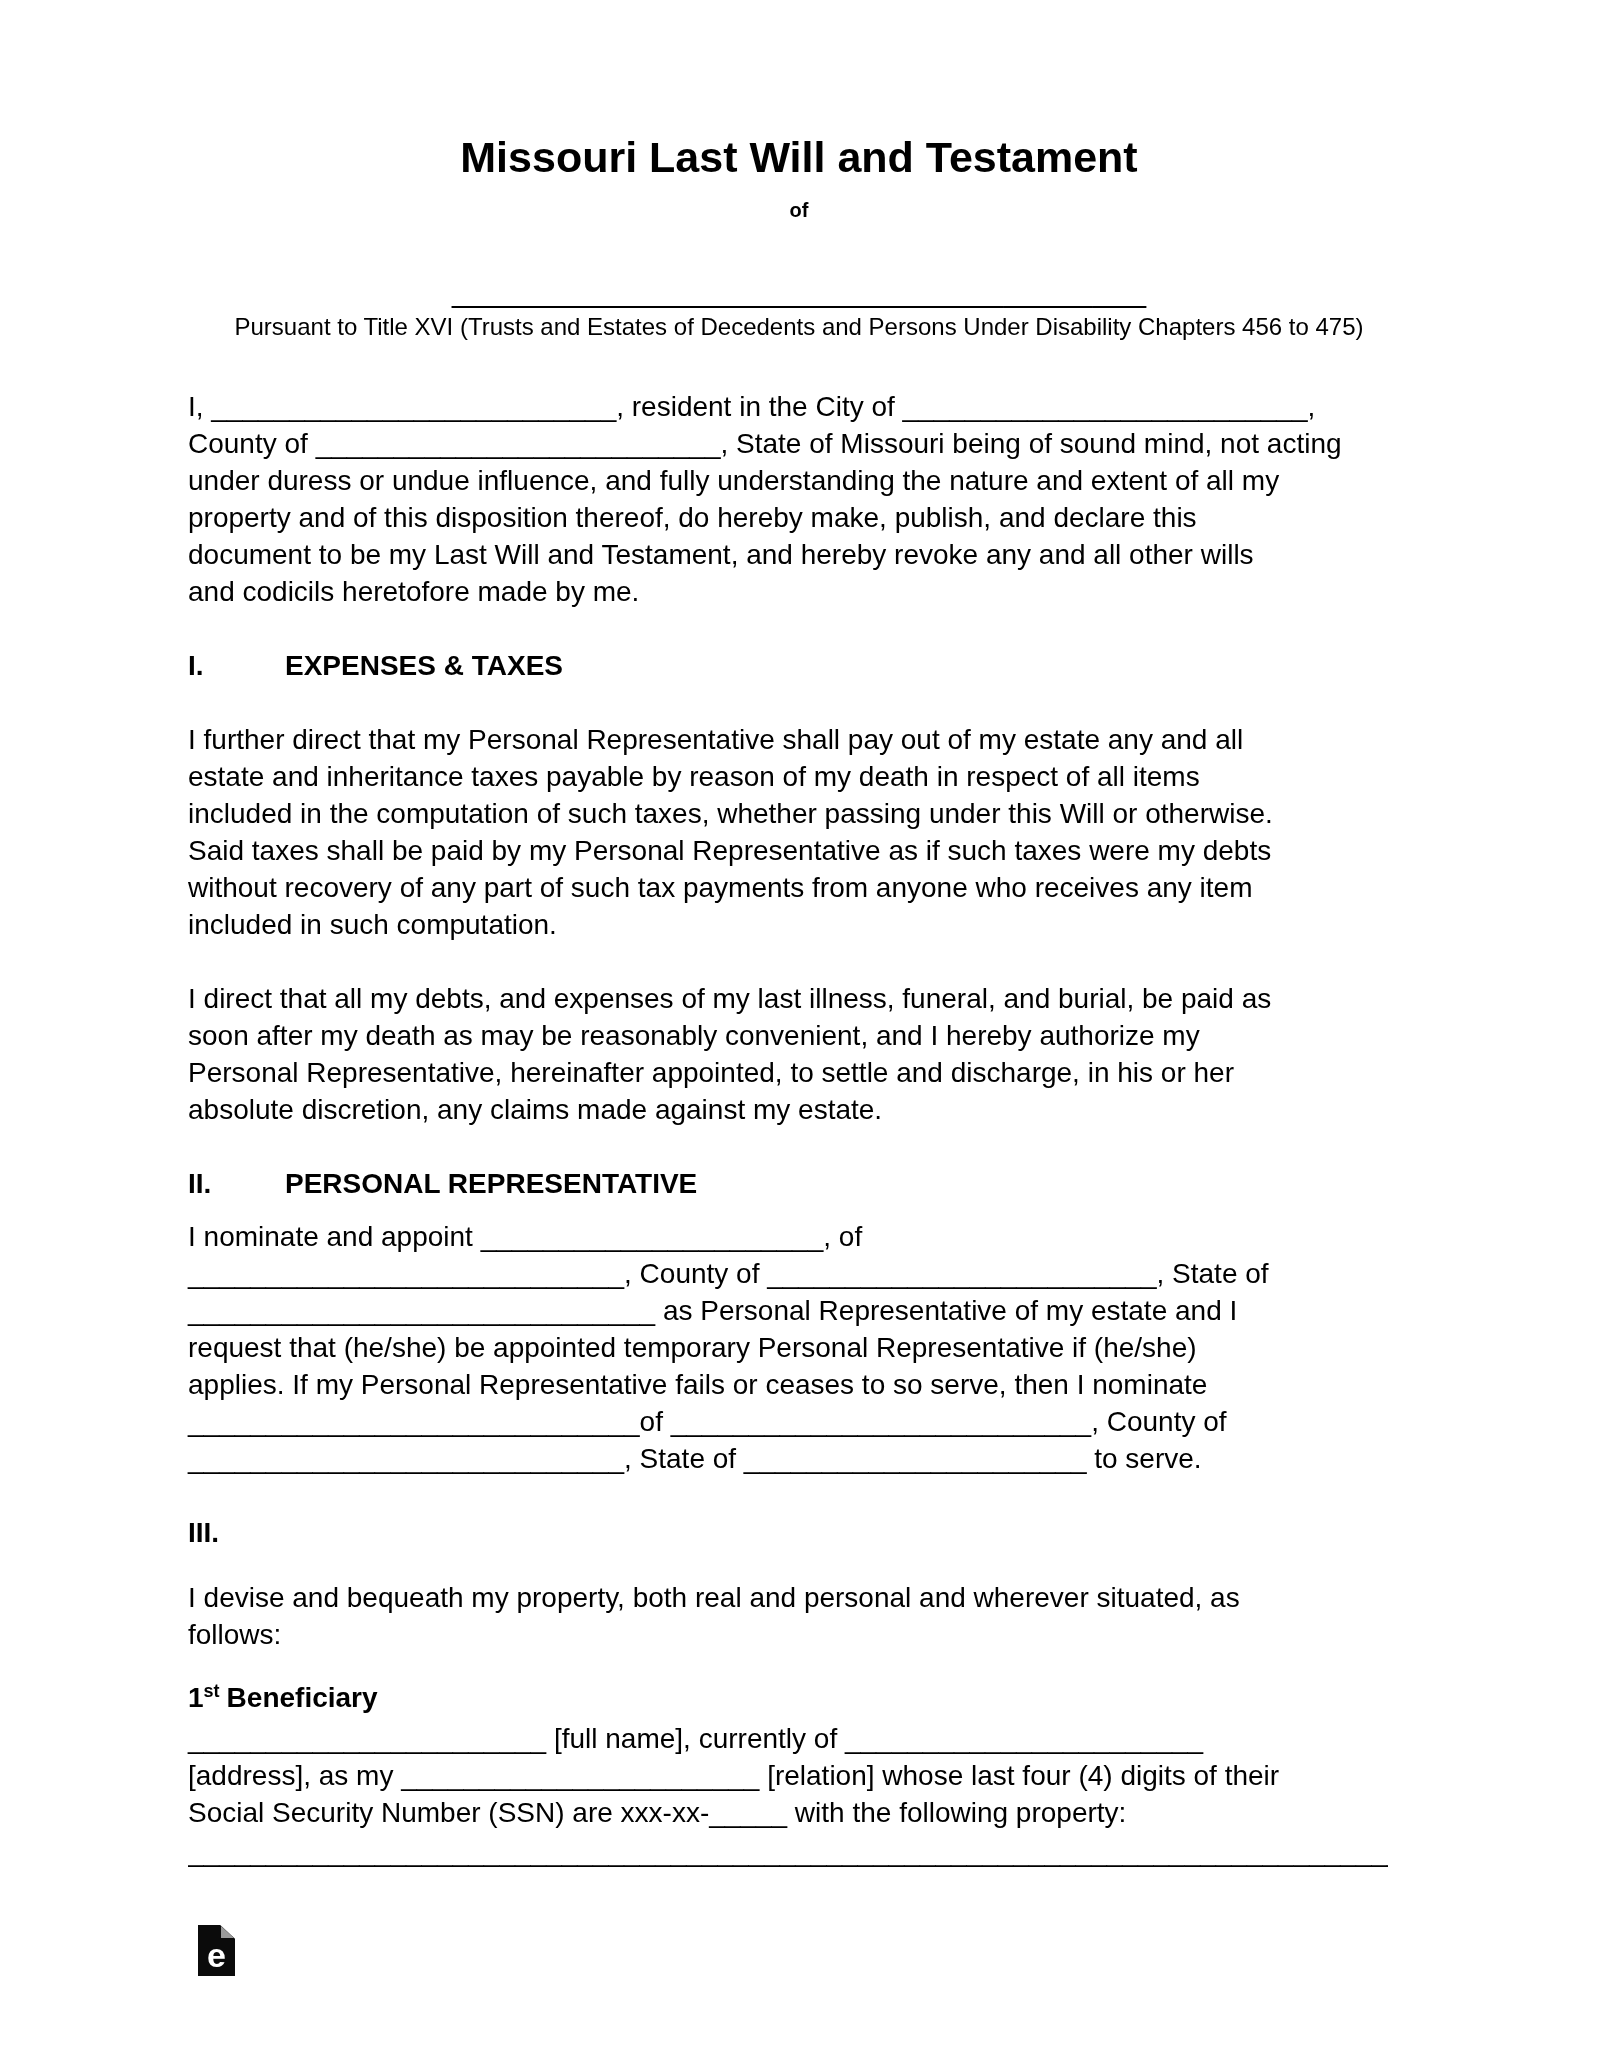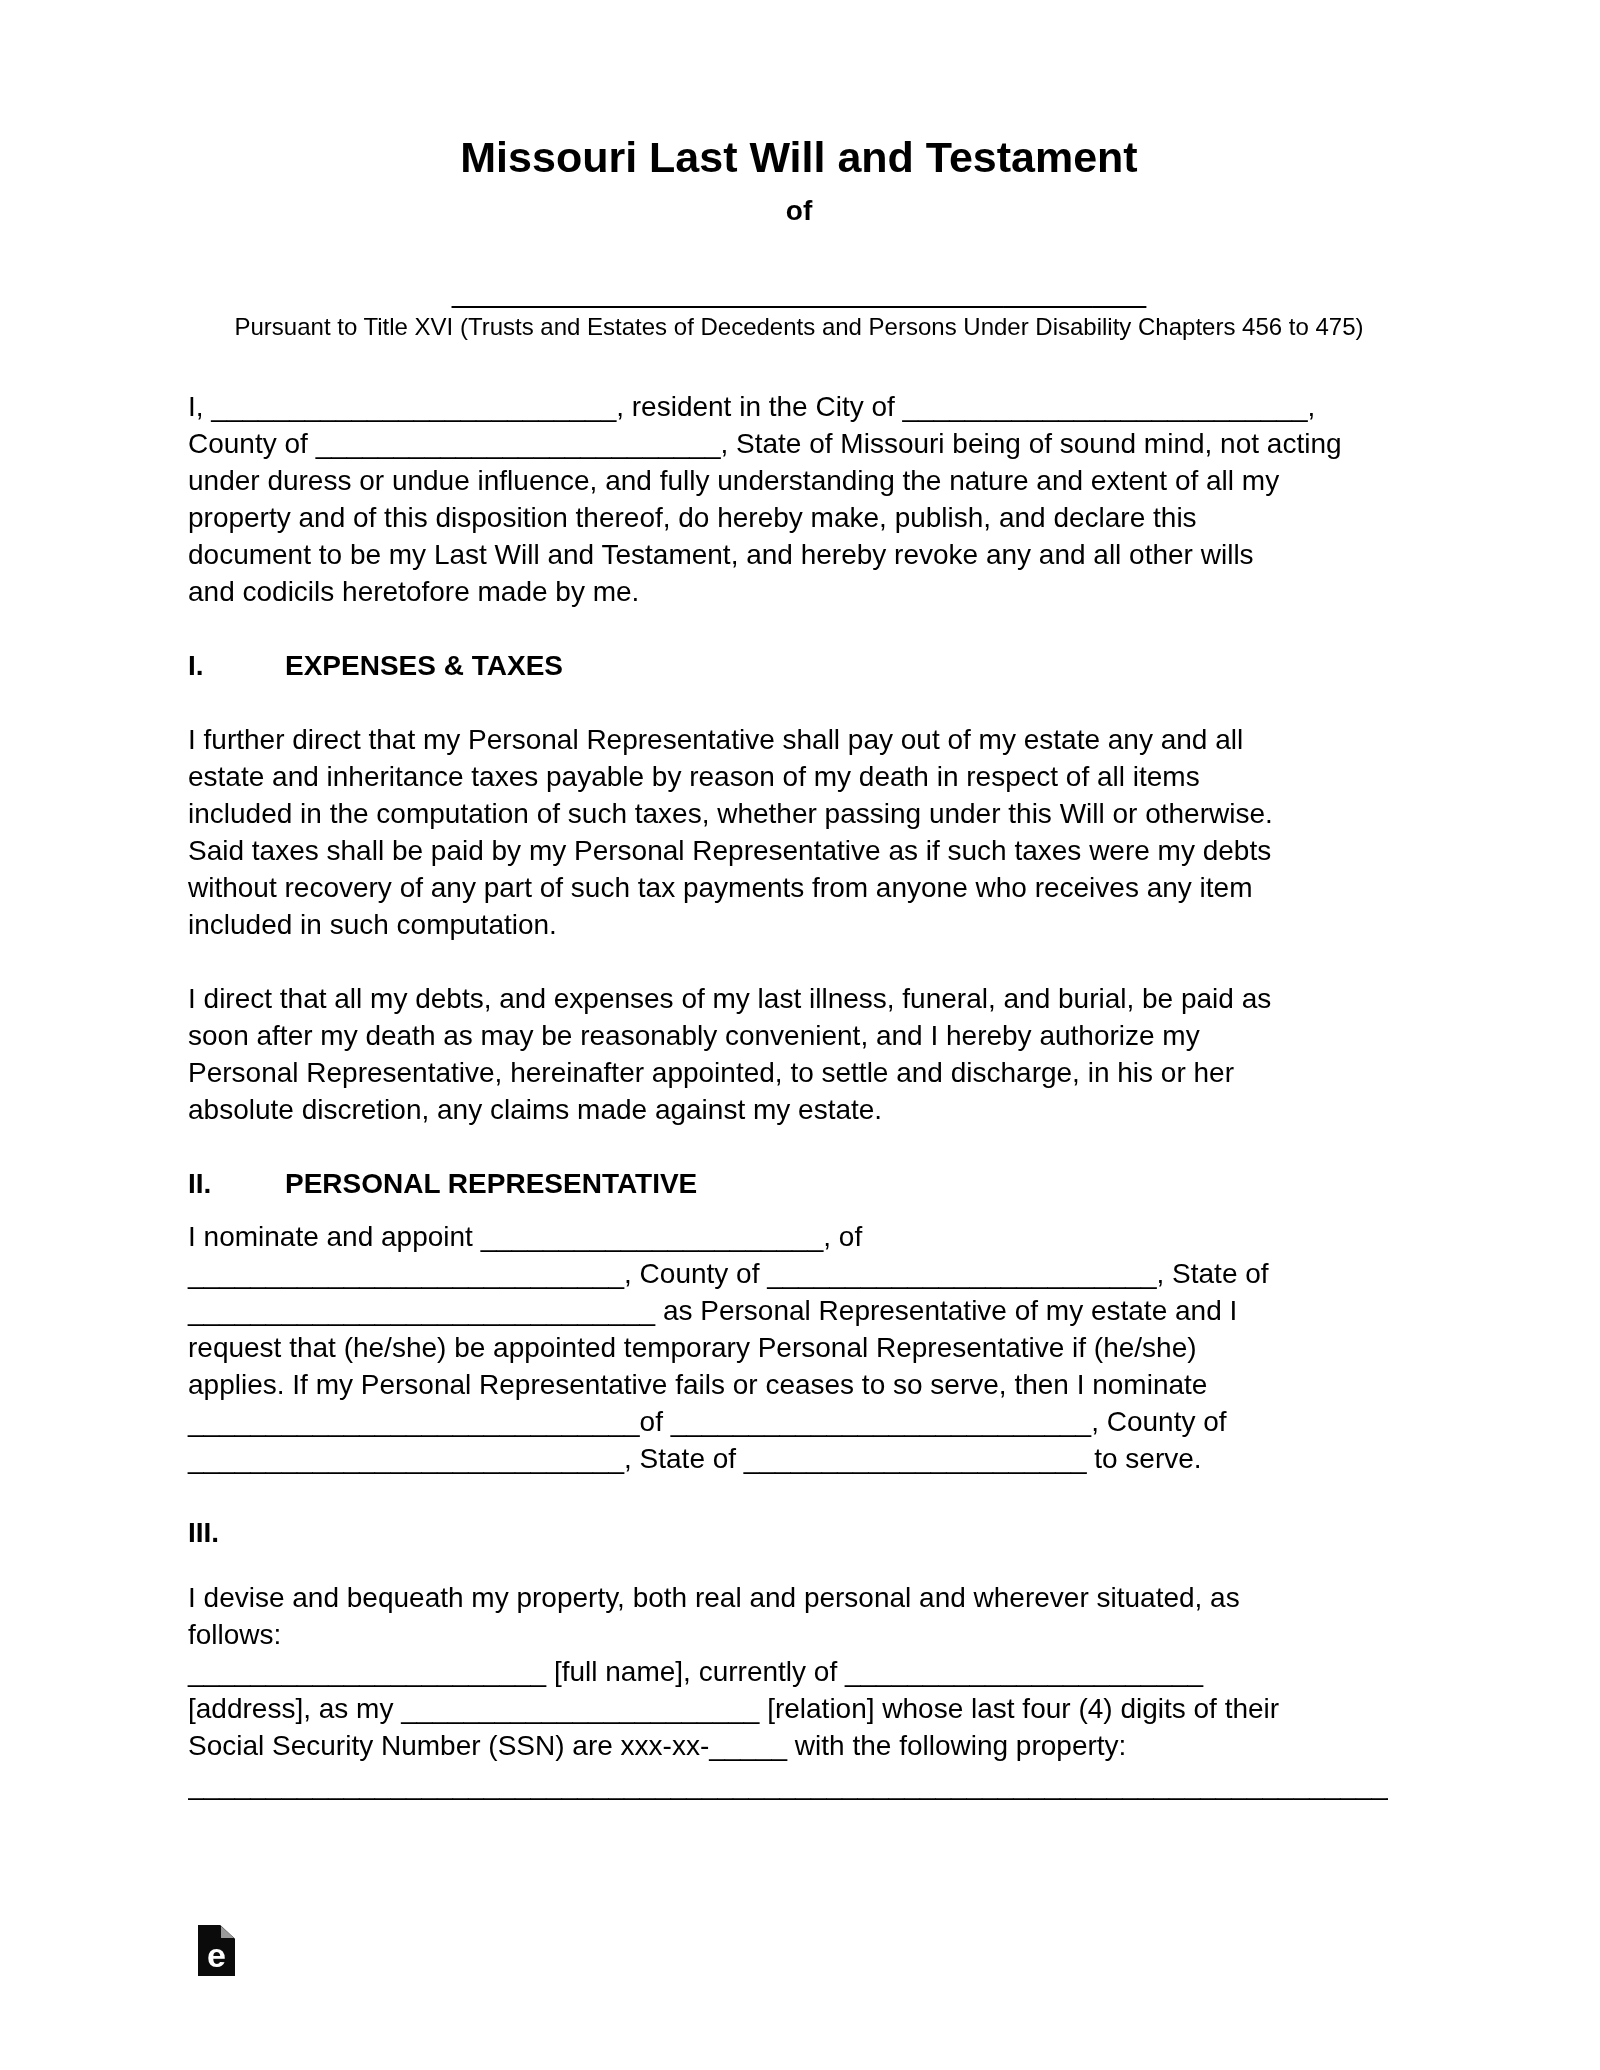--- a/index.html
+++ b/index.html
@@ -21,21 +21,21 @@
   .doc-title{
     margin:132px 0 0 0;
     text-align:center;
     font-size:43px;
     font-weight:bold;
     line-height:1.2;
   }
   .of-label{
     margin-top:8px;
     text-align:center;
-    font-size:28px;
+    font-size:20px;
     font-weight:bold;
     line-height:37px;
   }
   .name-line{
     margin-top:44px;
     text-align:center;
     font-size:32px;
     line-height:37px;
     white-space:nowrap;
     overflow:hidden;
@@ -163,20 +163,23 @@
 applies. If my Personal Representative fails or ceases to so serve, then I nominate
 _____________________________of ___________________________, County of
 ____________________________, State of ______________________ to serve.</p>
 
     <div class="sec-heading">
       <span class="roman">III.</span>
     </div>
     <p class="para mid">I devise and bequeath my property, both real and personal and wherever situated, as
 follows:</p>
 
+    <div class="ben-heading">
+      <span>1</span><span class="ord">st</span><span class="ben-label">Beneficiary</span>
+    </div>
     <p class="para ben">_______________________ [full name], currently of _______________________
 [address], as my _______________________ [relation] whose last four (4) digits of their
 Social Security Number (SSN) are xxx-xx-_____ with the following property:</p>
 
     <div class="property-line">________________________________________________________________________________</div>
 
   </div>
 
   <div class="logo">
     <div class="logo-shape">

